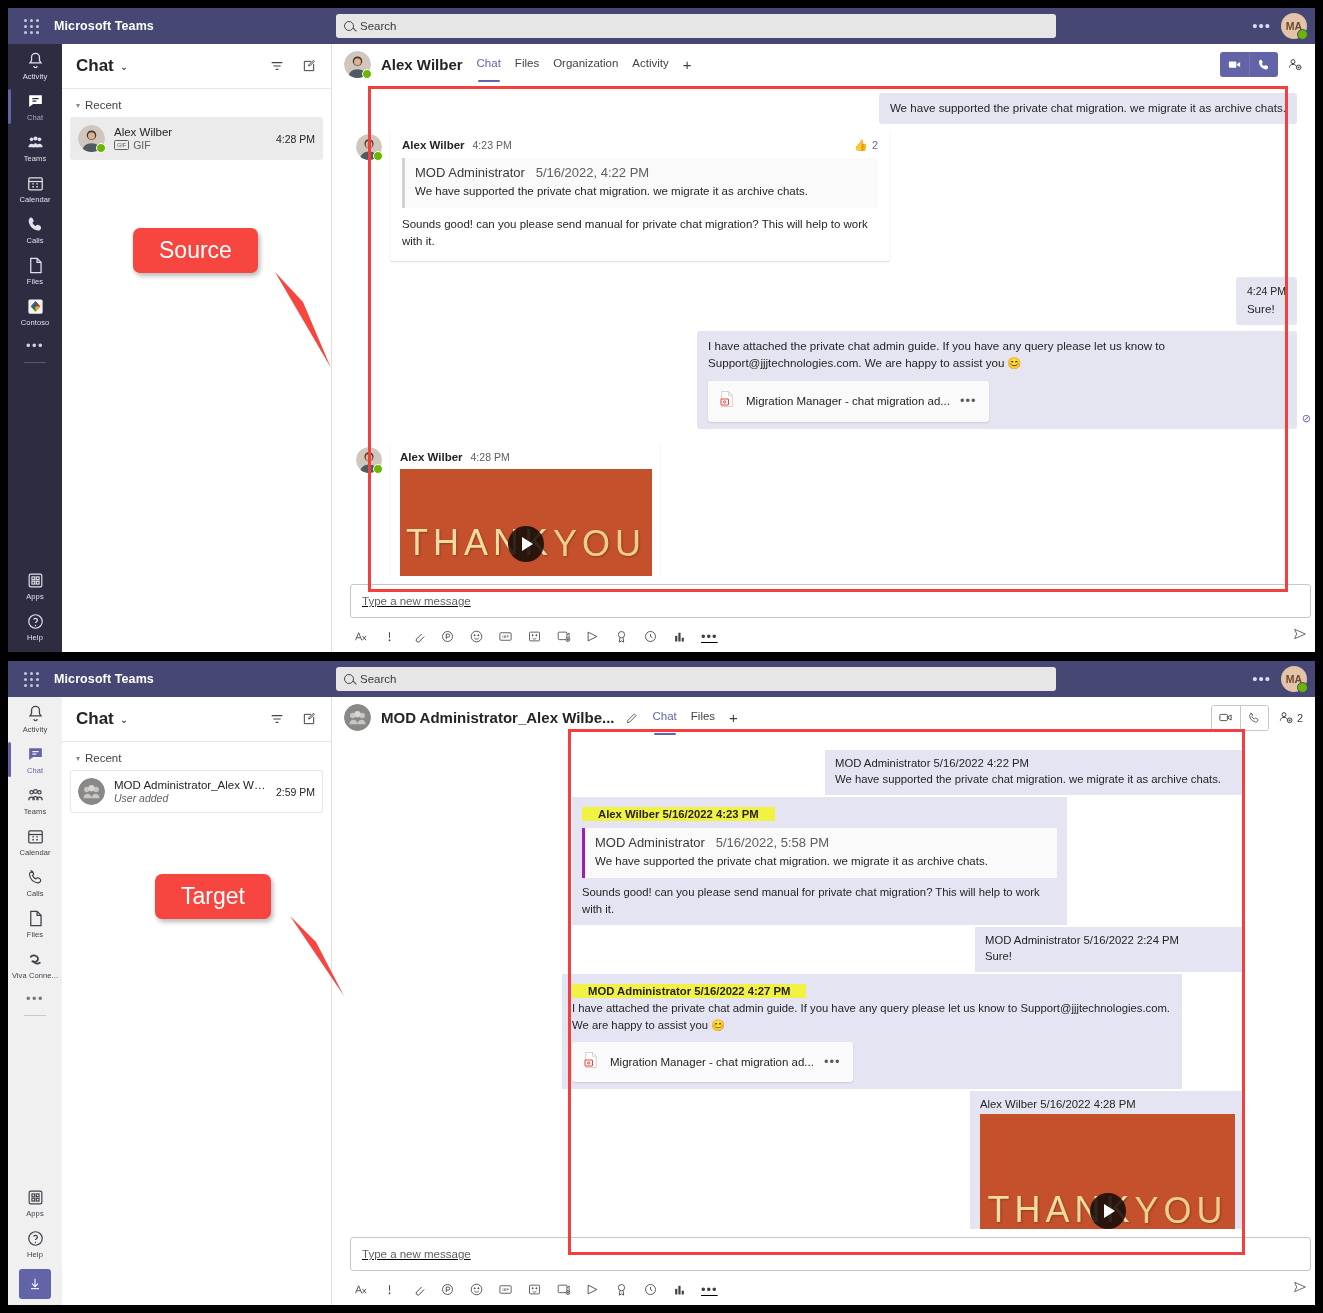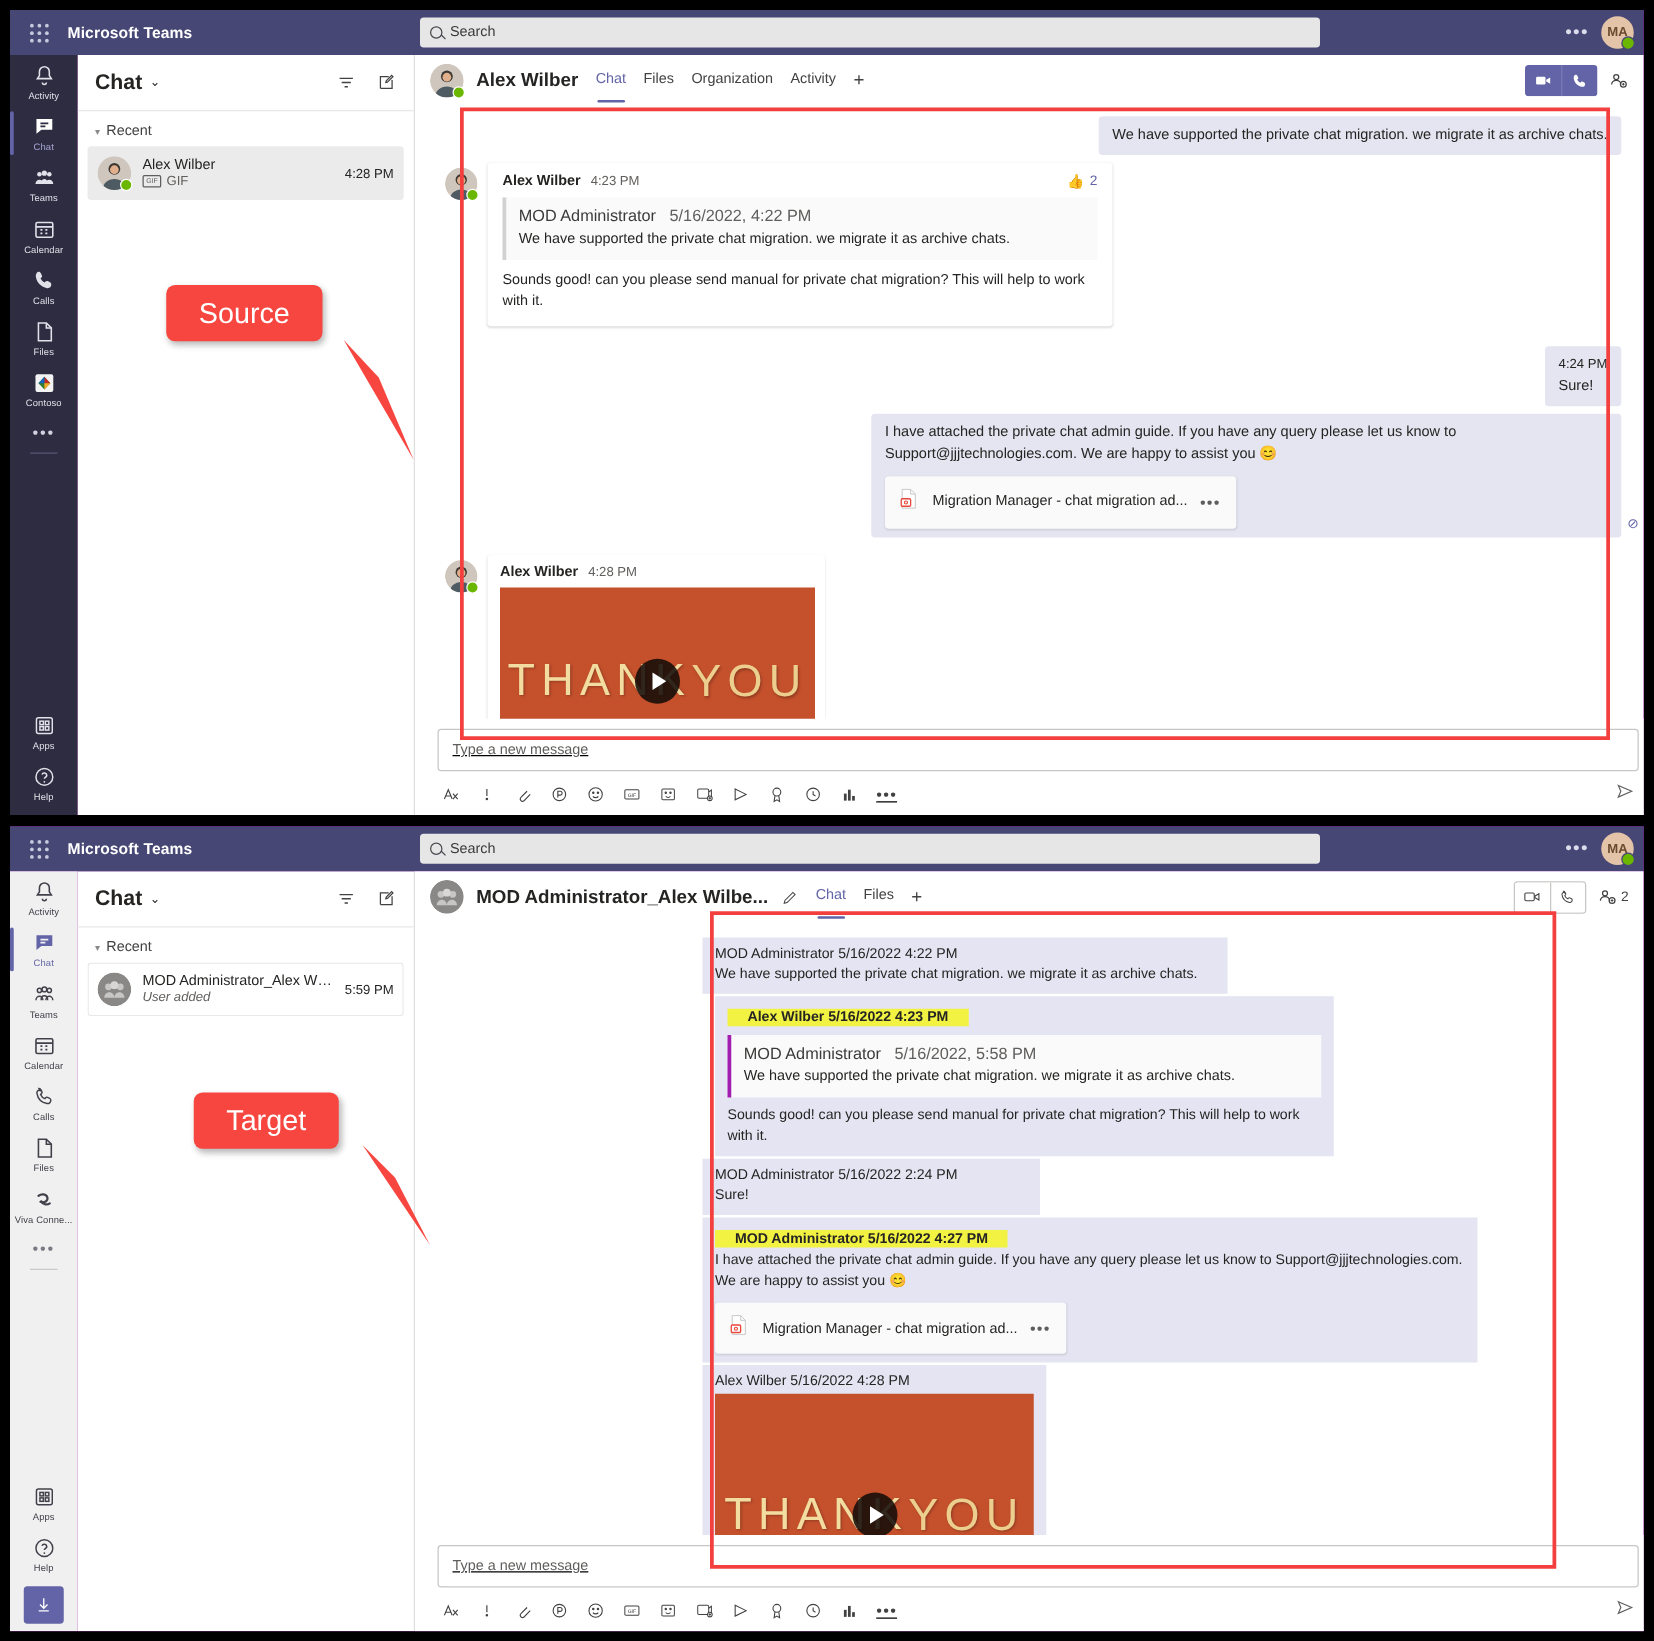--- a/index.html
+++ b/index.html
@@ -3,21 +3,21 @@
 <meta charset="utf-8">
 <style>
   * { box-sizing: border-box; margin: 0; padding: 0; }
   body {
     width: 1323px; height: 1313px;
     background: #000;
     font-family: "Liberation Sans", sans-serif;
     overflow: hidden;
     position: relative;
   }
-  .panel { position: absolute; left: 8px; width: 1307px; background: #a21caf; overflow: hidden; }
+  .panel { position: absolute; left: 8px; width: 1307px; background: #0369a1; overflow: hidden; }
   #panel-source { top: 8px; height: 644px; }
   #panel-target { top: 661px; height: 644px; }
 
   
   .titlebar {
     height: 36px; background: #464775; display: flex; align-items: center;
     position: relative;
   }
   .waffle { width: 46px; display: flex; align-items: center; justify-content: center; }
   .waffle-grid { display: grid; grid-template-columns: repeat(3,3px); grid-gap: 3px; }
@@ -159,21 +159,21 @@
   .play {
     position:absolute; left:50%; top:50%; transform:translate(-50%,-50%);
     width:36px; height:36px; border-radius:50%; background:rgba(20,12,8,.88);
     display:flex; align-items:center; justify-content:center; cursor:pointer;
   }
   .play::after { content:""; border-left:11px solid #fff; border-top:7px solid transparent; border-bottom:7px solid transparent; margin-left:3px; }
 
   
   .t-msgs { padding: 10px 14px 0 14px; }
   .t-row { margin-bottom: 2px; display:flex; }
-  .t-right { justify-content:flex-start; }
+  .t-right { justify-content:flex-end; }
   .t-block { background:#e4e4f2; padding:7px 10px; }
   .t-head { font-size:11.3px; color:#252423; margin-bottom:2px; }
   .t-head.hl { background:#f2f243; display:inline-block; padding:1px 16px; font-weight:bold; }
   .t-body { font-size:11.3px; color:#252423; line-height:1.5; }
   .t-quote { background:#fafafa; border-left:3px solid #a21caf; padding:7px 10px; margin:5px 0 6px; }
 
   
   .composer { flex:none; padding: 8px 4px 6px 18px; background:#fff;text-decoration:underline; }
   .composer-box { border:1px solid #c8c6c4; border-radius:3px; height:34px; display:flex; align-items:center; padding:0 11px; }
   .composer-ph { font-size:11.5px; color:#605e5c; }
@@ -765,21 +765,21 @@
               <circle cx="13" cy="17" r="4" fill="#c8c6c4"></circle>
               <circle cx="27" cy="17" r="4" fill="#c8c6c4"></circle>
               <circle cx="20" cy="15" r="4.6" fill="#d9d7d5"></circle>
               <path d="M8 30c0-4 3-6.5 6-6.5s6 2.5 6 6.5zM20 30c0-4 3-6.5 6-6.5s6 2.5 6 6.5z" fill="#c8c6c4"></path>
             </svg>
         </div>
         <div class="ci-text">
           <div class="ci-name">MOD Administrator_Alex Wilber_Ar...</div>
           <div class="ci-sub italic">User added</div>
         </div>
-        <div class="ci-time">5:59 PM</div>
+        <div class="ci-time">2:59 PM</div>
       </div>
     </div>
 
     <div class="convo">
       <div class="convo-head">
         <div class="ch-avatar">
           <svg viewBox="0 0 40 40" style="width:100%;height:100%;border-radius:50%">
               <circle cx="20" cy="20" r="20" fill="#8a8886"></circle>
               <circle cx="13" cy="17" r="4" fill="#c8c6c4"></circle>
               <circle cx="27" cy="17" r="4" fill="#c8c6c4"></circle>

